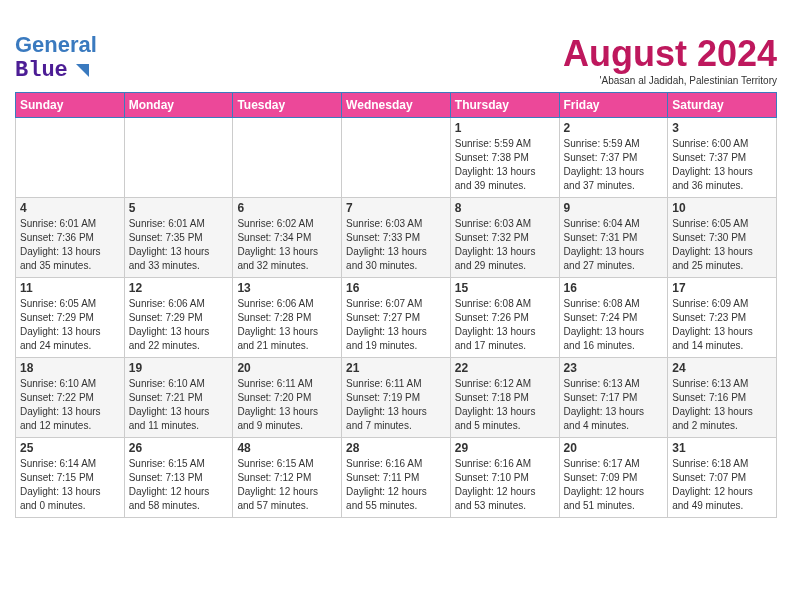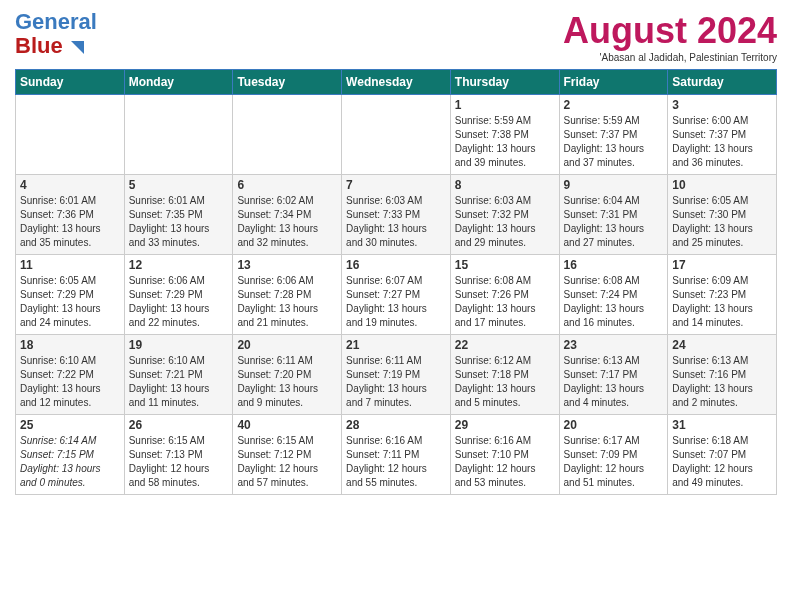--- a/index.html
+++ b/index.html
@@ -8,20 +8,21 @@
       background: #fff;
       width: 792px;
       min-height: 612px;
       padding: 10px 15px;
     }
     .header-area {
       display: flex;
       justify-content: space-between;
       align-items: flex-start;
       margin-bottom: 6px;
+      margin-top: 23px;
     }
     .logo {
       display: flex;
       flex-direction: column;
       align-items: flex-start;
     }
     .logo-text {
       font-size: 22px;
       font-weight: bold;
       color: #333;
@@ -39,21 +40,21 @@
     .sub-title {
       font-size: 10px;
       color: #333;
     }
     .calendar {
       width: 100%;
       border-collapse: collapse;
       font-size: 11px;
     }
     .calendar thead th {
-      background: #0f766e;
+      background: #ec4899;
       color: #fff;
       padding: 5px 4px;
       font-size: 12px;
       font-weight: bold;
       border: 1px solid #3a7abf;
       text-align: left;
     }
     .calendar tbody td {
       border: 1px solid #ccc;
       vertical-align: top;
@@ -79,21 +80,21 @@
     }
     .empty { background: #fff !important; }
   </style>
 </head>
 <body>
 
 <div class="header-area">
   <div class="logo">
     <div class="logo-text">
       <span class="blue">General</span><br>
-      <span style="color:#b91c1c;">Blue</span>
+      <span style="color:#4c1d95;font-family:Liberation Mono, monospace;">Blue</span>
       <span style="display:inline-block;width:0;height:0;border-left:13px solid transparent;border-top:13px solid #3a7abf;margin-left:2px;vertical-align:middle;"></span>
     </div>
   </div>
   <div class="title-area">
     <div class="main-title">August 2024</div>
     <div class="sub-title">'Abasan al Jadidah, Palestinian Territory</div>
   </div>
 </div>
 
 <table class="calendar">
@@ -285,34 +286,34 @@
           <span class="day-num">24</span>
           <div class="day-info" style="white-space: pre-line;">Sunrise: 6:13 AM
 Sunset: 7:16 PM
 Daylight: 13 hours
 and 2 minutes.</div>
         </td>
       </tr>
       <tr>
         <td>
           <span class="day-num">25</span>
-          <div class="day-info" style="white-space: pre-line; font-style: italic;">Sunrise: 6:14 AM
+          <div class="day-info" style="white-space: pre-line;">Sunrise: 6:14 AM
 Sunset: 7:15 PM
 Daylight: 13 hours
 and 0 minutes.</div>
         </td>
         <td>
           <span class="day-num">26</span>
           <div class="day-info" style="white-space: pre-line;">Sunrise: 6:15 AM
 Sunset: 7:13 PM
 Daylight: 12 hours
 and 58 minutes.</div>
         </td>
         <td>
-          <span class="day-num">40</span>
+          <span class="day-num">48</span>
           <div class="day-info" style="white-space: pre-line;">Sunrise: 6:15 AM
 Sunset: 7:12 PM
 Daylight: 12 hours
 and 57 minutes.</div>
         </td>
         <td>
           <span class="day-num">28</span>
           <div class="day-info" style="white-space: pre-line;">Sunrise: 6:16 AM
 Sunset: 7:11 PM
 Daylight: 12 hours

